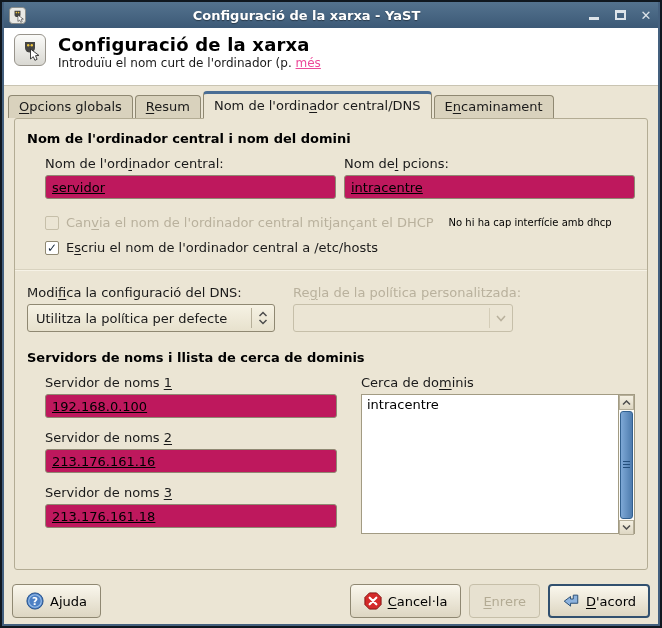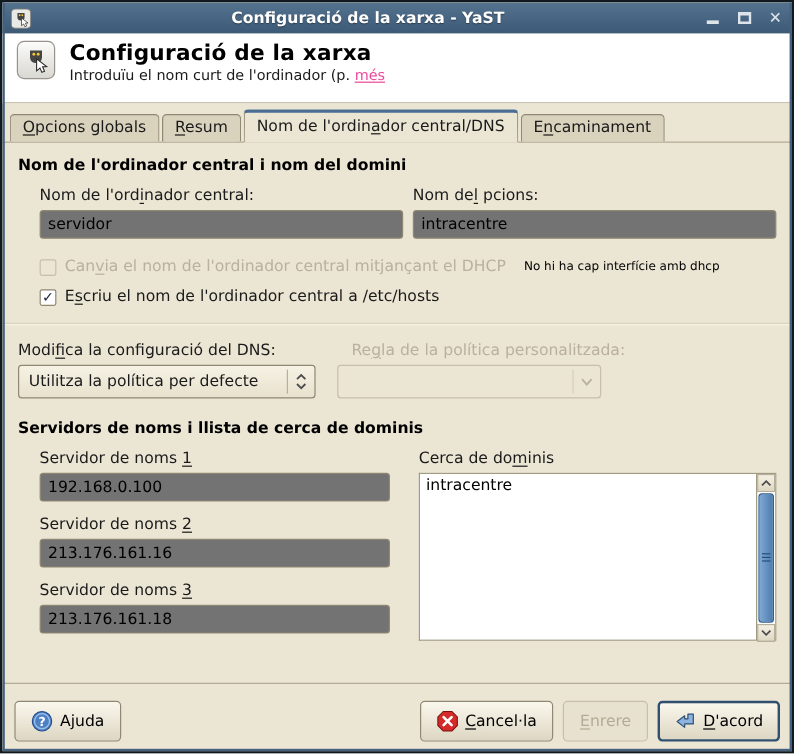--- a/index.html
+++ b/index.html
@@ -34,49 +34,49 @@
 
   
   .tabbar { display:flex; align-items:flex-end; padding:5px 6px 0 6px; position:relative; z-index:2; }
   .tab { border:1px solid #8f8872; border-bottom:none; border-radius:4px 4px 0 0;
          padding:3px 10px 4px; background:#d9d2bd; margin-right:2px; cursor:pointer; white-space:nowrap; }
   .tab.active { background:#ebe5d4; border-top:3px solid #4a6d94; padding:4px 10px 5px;
                 margin-bottom:-1px; border-bottom:1px solid #ebe5d4; }
   .mn { text-decoration:underline; text-underline-offset:2px; }
 
   
-  .tabpage { margin:0 0; border:1px solid #b3ac94; border-radius:3px; height:452px;
+  .tabpage { margin:0 12px; border:1px solid #b3ac94; border-radius:3px; height:452px;
              flex:0 0 452px; padding:10px 12px; background:#ebe5d4; }
 
   .sec-title { font-weight:bold; font-size:13px; margin:2px 0 10px; color:#000; }
 
   .host-grid { display:grid; grid-template-columns:1fr 1fr; column-gap:8px; margin-left:18px; }
   .fld-label { margin-bottom:4px; display:block; }
   input.txt { width:100%; height:24px; border:1px solid #8f8872; border-radius:3px;
-              background:#737373; padding:2px 6px; font:13px "DejaVu Sans","Liberation Sans",sans-serif; color:#000; }
+              background:#be185d; padding:2px 6px; font:13px "DejaVu Sans","Liberation Sans",sans-serif; color:#000;text-decoration:underline; }
 
   .chk-row { display:flex; align-items:center; gap:7px; margin:0 0 10px 18px; white-space:nowrap; }
   .chk-row.first { margin-top:16px; }
   .chkbox { width:14px; height:14px; border:1px solid #8f8872; border-radius:2px; background:#fff;
             display:flex; align-items:center; justify-content:center; font-size:12px; font-weight:bold;
             color:#13253a; line-height:1; flex:0 0 14px; }
   .chk-row.disabled .chkbox { border-color:#c6bfa9; background:transparent; }
   .chk-row.disabled .chk-label { color:#b9b19d; }
   .dhcp-note { margin-left:8px; color:#000; font-size:10px; }
 
   .hsep { border-top:1px solid #d8d2bf; border-bottom:1px solid #f6f2e6; margin:14px -12px; }
 
   .dns-grid { display:grid; grid-template-columns:266px 240px; }
   .combo { height:28px; border:1px solid #8f8872; border-radius:3px; width:248px;
            background:linear-gradient(180deg,#f6f2e4,#e7e1cd); display:flex; align-items:center; cursor:pointer; }
   .combo .val { flex:1; padding:0 8px; white-space:nowrap; }
   .combo .vsep { width:1px; align-self:stretch; margin:3px 0; background:#b6af99; }
   .combo .arrows { width:22px; display:flex; align-items:center; justify-content:center; }
   .combo.disabled { width:220px; background:transparent; border-color:#c6bfa9; }
-  .lbl-disabled { color:#b9b19d;text-align:right; }
+  .lbl-disabled { color:#b9b19d; }
 
   .sec2 { margin-top:18px; }
   .ns-grid { display:grid; grid-template-columns:292px 1fr; column-gap:24px; margin-left:18px; }
   .ns-item { margin-bottom:12px; }
 
   .search-box { display:flex; height:140px; }
   textarea.ta { flex:1; border:1px solid #a29b83; border-right:none; background:#fff; resize:none;
                 font:13px "DejaVu Sans","Liberation Sans",sans-serif; padding:2px 5px; color:#000; outline:none; }
   .sb { width:17px; display:flex; flex-direction:column; background:#fdfcf8; border:1px solid #a29b83; }
   .sb-btn { height:15px; flex:0 0 15px; background:linear-gradient(180deg,#f4f0e2,#ded7c3);

